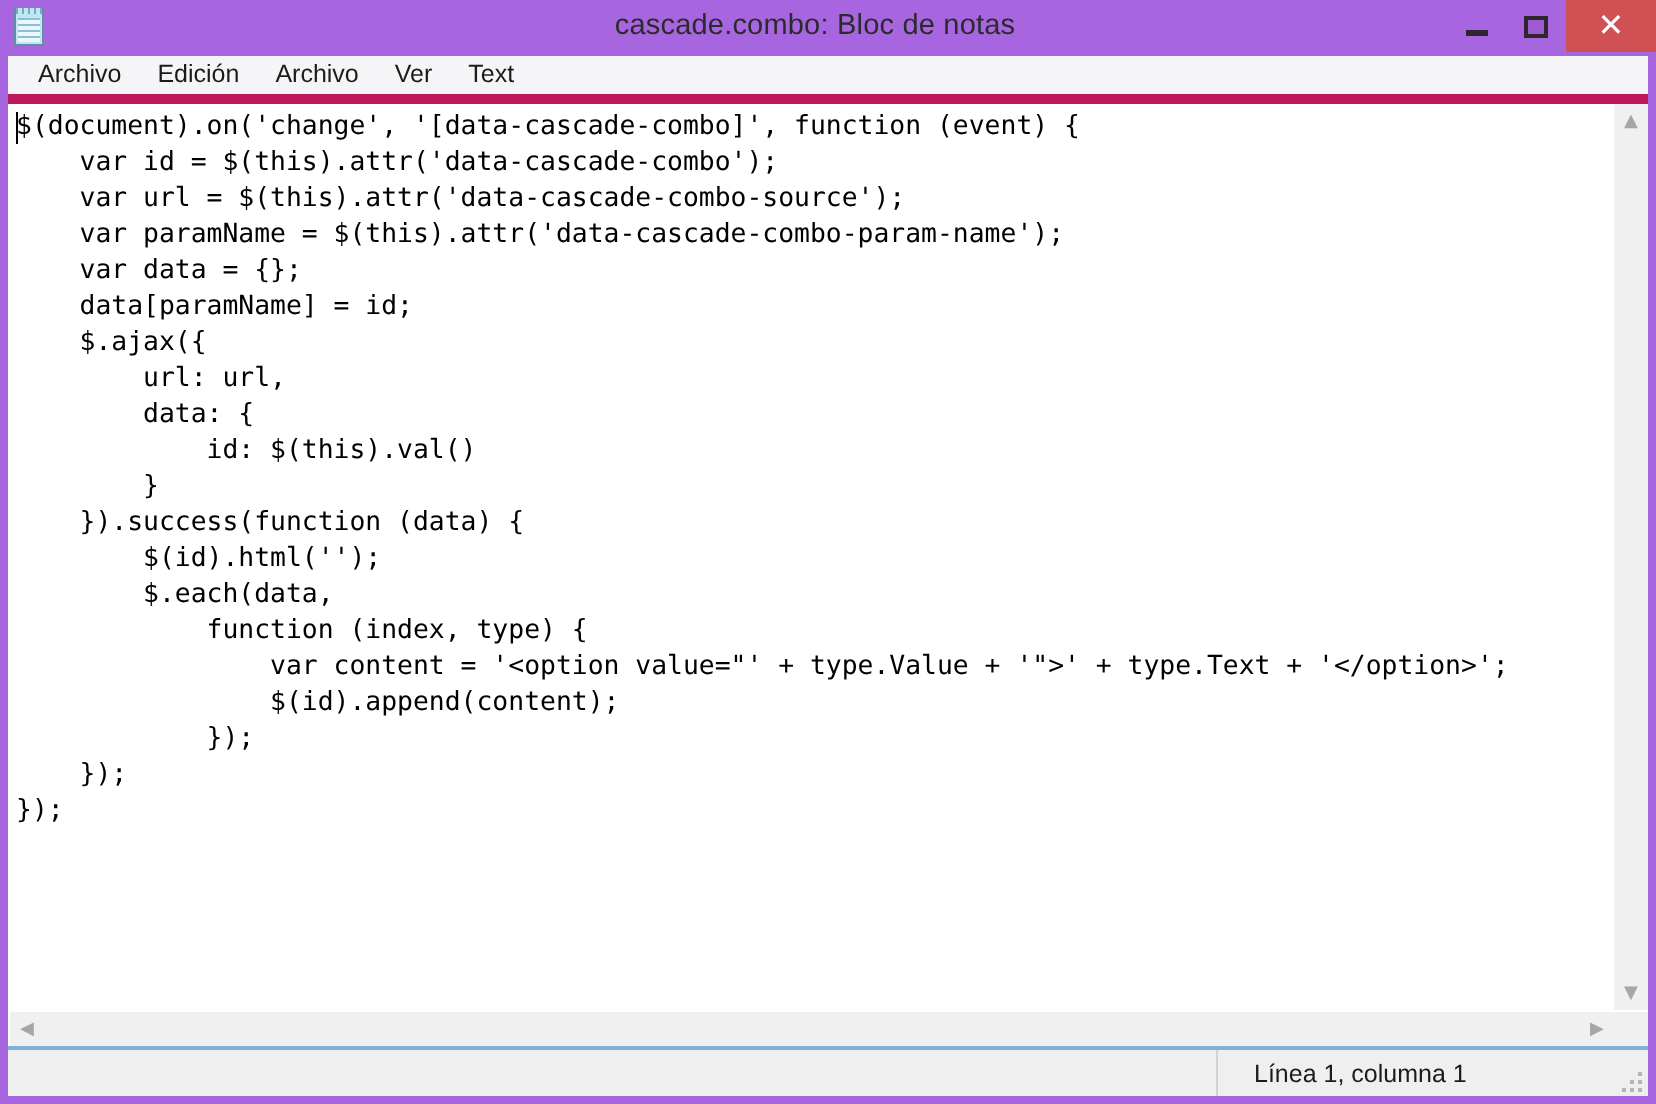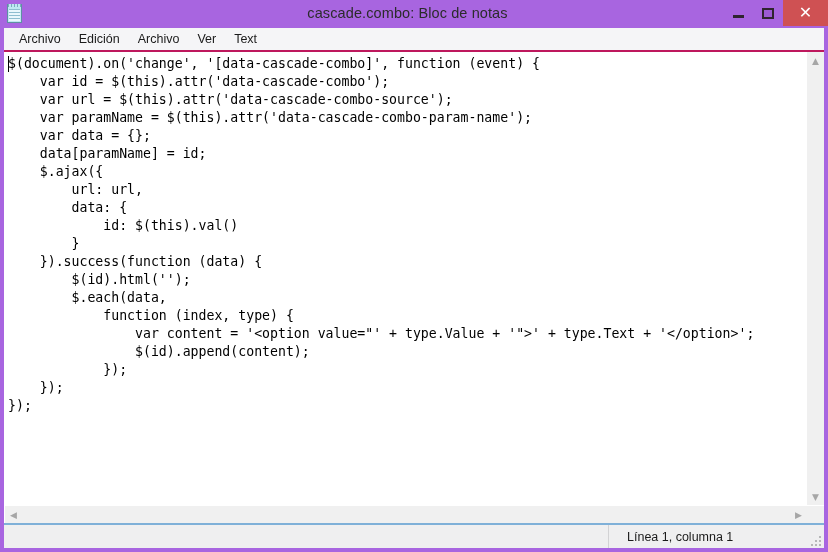--- a/index.html
+++ b/index.html
@@ -129,21 +129,21 @@
     flex-direction: column;
     background: #f4f4f6;
     min-height: 0;
   }
 
   
   #menubar {
     flex: 0 0 24px;
     height: 24px;
     background: #f5f5f7;
-    border-bottom: 2px solid #be185d;
+    border-bottom: 5px solid #be185d;
     display: flex;
     align-items: center;
     padding-left: 6px;
     box-sizing: border-box;
   }
   .menu-item {
     font-size: 12.5px;
     color: #1b1b1b;
     padding: 2px 9px 3px 9px;
     cursor: default;

